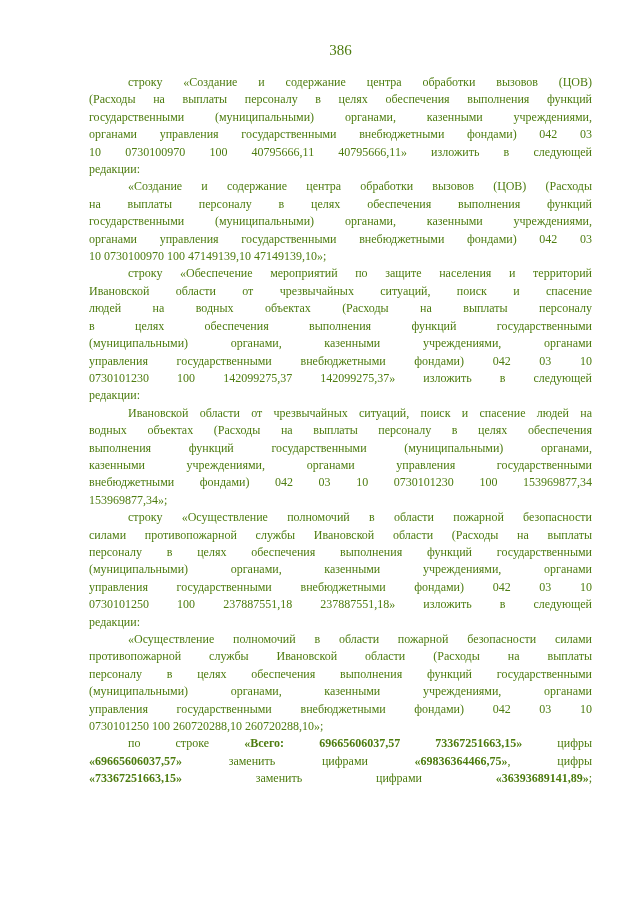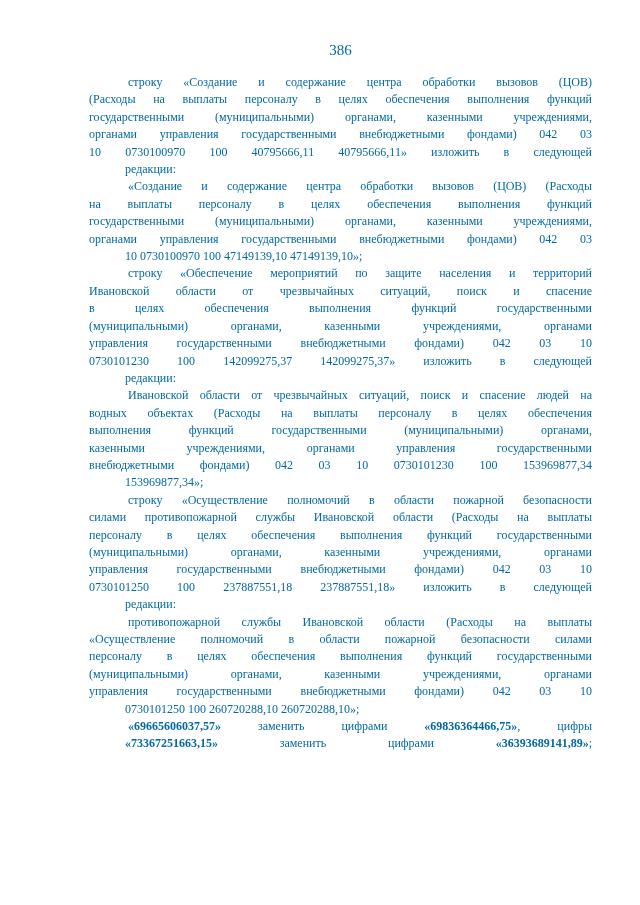--- a/index.html
+++ b/index.html
@@ -5,21 +5,21 @@
   html, body {
     margin: 0;
     padding: 0;
     background: #ffffff;
   }
   .page {
     position: relative;
     width: 640px;
     height: 905px;
     background: #ffffff;
-    color: #0369a1;
+    color: #4d7c0f;
     font-family: "Liberation Serif", serif;
     overflow: hidden;
   }
   .page-number {
     position: absolute;
     top: 42px;
     left: 89px;
     width: 503px;
     text-align: center;
     font-size: 15px;
@@ -33,21 +33,21 @@
     font-size: 12px;
     line-height: 17.4px;
   }
   .para { margin: 0; padding: 0; }
   .line {
     text-align: justify;
     text-align-last: justify;
     white-space: normal;
   }
   .para .line:first-child { text-indent: 39px; }
-  .para .line:last-child { text-align-last: left; margin-left: 36px; }
+  .para .line:last-child { text-align-last: left; }
   
   .text-block .para:last-child .line:last-child { text-align-last: justify; }
   .bold { font-weight: bold; }
 </style>
 </head>
 <body>
 
 <div class="page">
   <div class="page-number">386</div>
   <div class="text-block">
@@ -62,20 +62,21 @@
       <div class="para">
         <div class="line"><span>«Создание и содержание центра обработки вызовов (ЦОВ) (Расходы</span></div>
         <div class="line"><span>на выплаты персоналу в целях обеспечения выполнения функций</span></div>
         <div class="line"><span>государственными (муниципальными) органами, казенными учреждениями,</span></div>
         <div class="line"><span>органами управления государственными внебюджетными фондами) 042 03</span></div>
         <div class="line"><span>10 0730100970 100 47149139,10 47149139,10»;</span></div>
       </div>
       <div class="para">
         <div class="line"><span>строку «Обеспечение мероприятий по защите населения и территорий</span></div>
         <div class="line"><span>Ивановской области от чрезвычайных ситуаций, поиск и спасение</span></div>
+        <div class="line"><span>людей на водных объектах (Расходы на выплаты персоналу</span></div>
         <div class="line"><span>в целях обеспечения выполнения функций государственными</span></div>
         <div class="line"><span>(муниципальными) органами, казенными учреждениями, органами</span></div>
         <div class="line"><span>управления государственными внебюджетными фондами) 042 03 10</span></div>
         <div class="line"><span>0730101230 100 142099275,37 142099275,37» изложить в следующей</span></div>
         <div class="line"><span>редакции:</span></div>
       </div>
       <div class="para">
         <div class="line"><span>Ивановской области от чрезвычайных ситуаций, поиск и спасение людей на</span></div>
         <div class="line"><span>водных объектах (Расходы на выплаты персоналу в целях обеспечения</span></div>
         <div class="line"><span>выполнения функций государственными (муниципальными) органами,</span></div>
@@ -86,25 +87,26 @@
       <div class="para">
         <div class="line"><span>строку «Осуществление полномочий в области пожарной безопасности</span></div>
         <div class="line"><span>силами противопожарной службы Ивановской области (Расходы на выплаты</span></div>
         <div class="line"><span>персоналу в целях обеспечения выполнения функций государственными</span></div>
         <div class="line"><span>(муниципальными) органами, казенными учреждениями, органами</span></div>
         <div class="line"><span>управления государственными внебюджетными фондами) 042 03 10</span></div>
         <div class="line"><span>0730101250 100 237887551,18 237887551,18» изложить в следующей</span></div>
         <div class="line"><span>редакции:</span></div>
       </div>
       <div class="para">
+        <div class="line"><span>«Осуществление полномочий в области пожарной безопасности силами</span></div>
         <div class="line"><span>противопожарной службы Ивановской области (Расходы на выплаты</span></div>
-        <div class="line"><span>«Осуществление полномочий в области пожарной безопасности силами</span></div>
         <div class="line"><span>персоналу в целях обеспечения выполнения функций государственными</span></div>
         <div class="line"><span>(муниципальными) органами, казенными учреждениями, органами</span></div>
         <div class="line"><span>управления государственными внебюджетными фондами) 042 03 10</span></div>
         <div class="line"><span>0730101250 100 260720288,10 260720288,10»;</span></div>
       </div>
       <div class="para">
+        <div class="line"><span>по строке </span><span class="bold">«Всего: 69665606037,57 73367251663,15»</span><span> цифры</span></div>
         <div class="line"><span class="bold">«69665606037,57»</span><span> заменить цифрами </span><span class="bold">«69836364466,75»</span><span>, цифры</span></div>
         <div class="line"><span class="bold">«73367251663,15»</span><span> заменить цифрами </span><span class="bold">«36393689141,89»</span><span>;</span></div>
       </div>
     </div>
 </div>
 
 </body></html>

